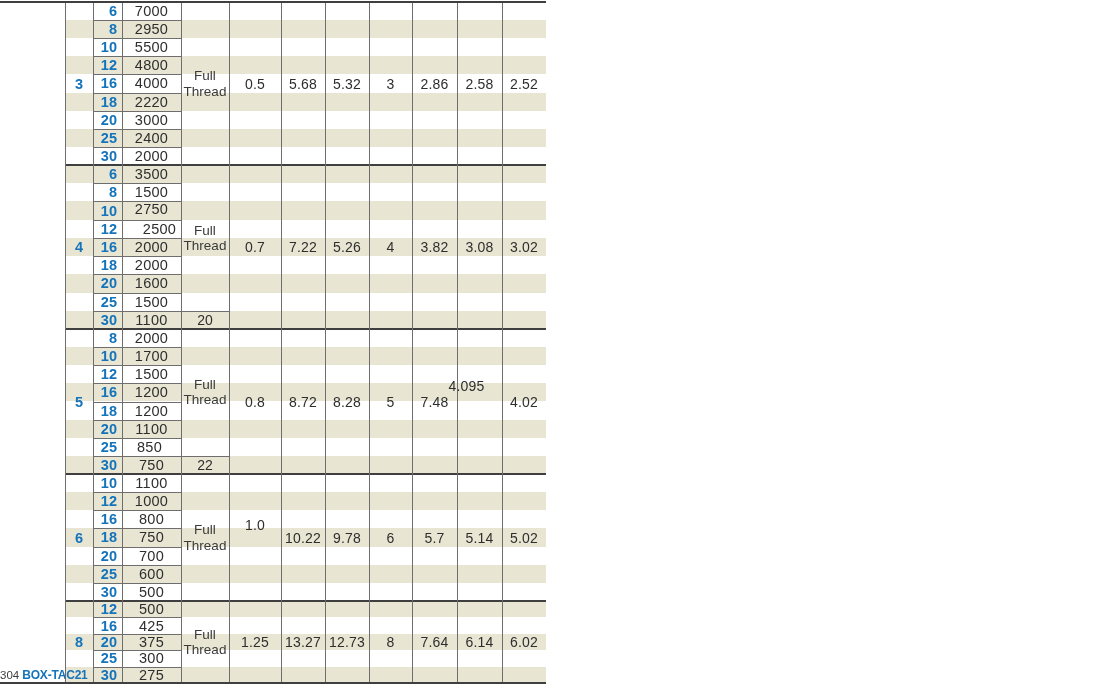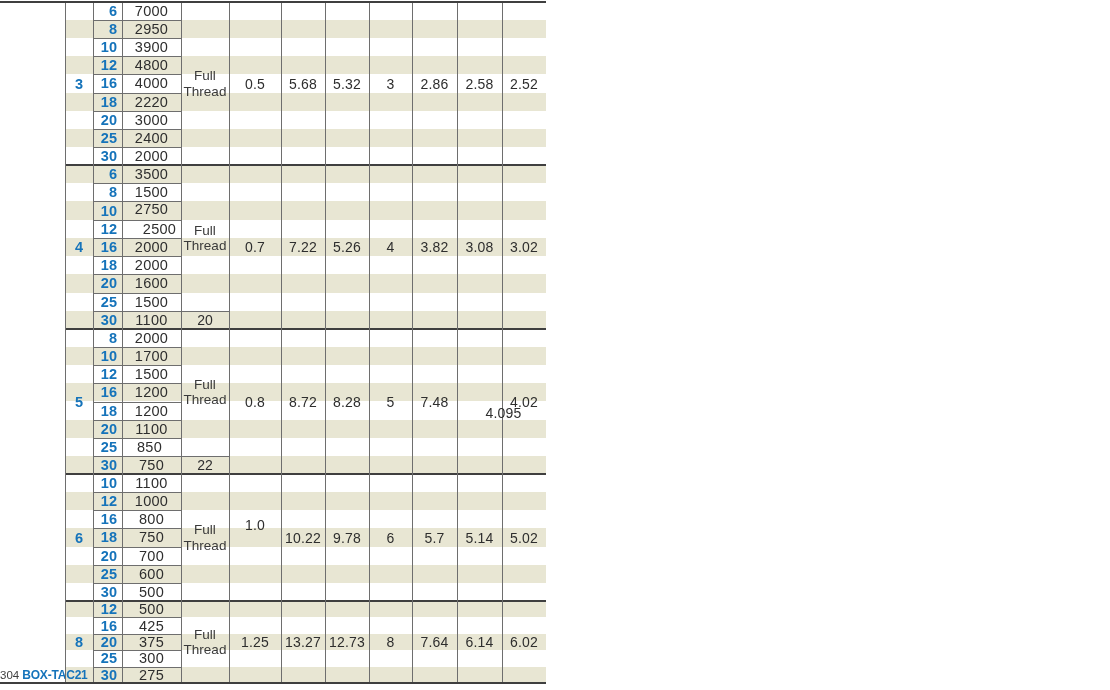--- a/index.html
+++ b/index.html
@@ -30,21 +30,21 @@
   </div>
   <div id="tableLayer">
       <div class="abs" style="left: 65px; top: 2px; width: 481px; height: 163px; background: repeating-linear-gradient(rgb(255, 255, 255) 0px, rgb(255, 255, 255) 18.1111px, rgb(232, 230, 211) 18.1111px, rgb(232, 230, 211) 36.2222px);"></div>
       <div class="cell grp" style="left: 65px; top: 2px; width: 28px; height: 163px;">3</div>
       <div class="cell len" style="left: 93px; top: 2px; width: 29px; height: 18.1111px;">6</div>
       <div class="cell qty" style="left: 122px; top: 2px; width: 59px; height: 18.1111px;">7000</div>
       <div class="cell len" style="left: 93px; top: 20.1111px; width: 29px; height: 18.1111px;">8</div>
       <div class="cell qty" style="left: 122px; top: 20.1111px; width: 59px; height: 18.1111px;">2950</div>
       <div class="ln" style="left: 93px; top: 20px; width: 88px; height: 1px; background: rgb(110, 110, 110);"></div>
       <div class="cell len" style="left: 93px; top: 38.2222px; width: 29px; height: 18.1111px;">10</div>
-      <div class="cell qty" style="left: 122px; top: 38.2222px; width: 59px; height: 18.1111px;">3900</div>
+      <div class="cell qty" style="left: 122px; top: 38.2222px; width: 59px; height: 18.1111px;">5500</div>
       <div class="ln" style="left: 93px; top: 38px; width: 88px; height: 1px; background: rgb(110, 110, 110);"></div>
       <div class="cell len" style="left: 93px; top: 56.3333px; width: 29px; height: 18.1111px;">12</div>
       <div class="cell qty" style="left: 122px; top: 56.3333px; width: 59px; height: 18.1111px;">4800</div>
       <div class="ln" style="left: 93px; top: 56px; width: 88px; height: 1px; background: rgb(110, 110, 110);"></div>
       <div class="cell len" style="left: 93px; top: 74.4444px; width: 29px; height: 18.1111px;">16</div>
       <div class="cell qty" style="left: 122px; top: 74.4444px; width: 59px; height: 18.1111px;">4000</div>
       <div class="ln" style="left: 93px; top: 74px; width: 88px; height: 1px; background: rgb(110, 110, 110);"></div>
       <div class="cell len" style="left: 93px; top: 92.5556px; width: 29px; height: 18.1111px;">18</div>
       <div class="cell qty" style="left: 122px; top: 92.5556px; width: 59px; height: 18.1111px;">2220</div>
       <div class="ln" style="left: 93px; top: 93px; width: 88px; height: 1px; background: rgb(110, 110, 110);"></div>
@@ -130,21 +130,21 @@
       <div class="cell qty" style="left: 122px; top: 455.875px; width: 59px; height: 18.125px;">750</div>
       <div class="ln" style="left: 93px; top: 456px; width: 88px; height: 1px; background: rgb(110, 110, 110);"></div>
       <div class="cell thread" style="left: 181px; top: 329px; width: 48px; height: 126.875px;">Full Thread</div>
       <div class="cell note" style="left: 181px; top: 455.875px; width: 48px; height: 18.125px;">22</div>
       <div class="ln" style="left: 181px; top: 456px; width: 48px; height: 1px; background: rgb(110, 110, 110);"></div>
       <div class="cell val" style="left: 229px; top: 329px; width: 52px; height: 145px;">0.8</div>
       <div class="cell val" style="left: 281px; top: 329px; width: 44px; height: 145px;">8.72</div>
       <div class="cell val" style="left: 325px; top: 329px; width: 44px; height: 145px;">8.28</div>
       <div class="cell val" style="left: 369px; top: 329px; width: 43px; height: 145px;">5</div>
       <div class="cell val" style="left: 412px; top: 329px; width: 45px; height: 145px;">7.48</div>
-      <div class="cell val" style="left: 481px; top: 329px; width: 45px; height: 114px; margin-top: 27px;">4.095</div>
+      <div class="cell val" style="left: 444px; top: 329px; width: 45px; height: 114px;">4.095</div>
       <div class="cell val" style="left: 502px; top: 329px; width: 44px; height: 145px;">4.02</div>
       <div class="ln" style="left: 65px; top: 328px; width: 481px; height: 2px; background: rgb(63, 63, 63);"></div>
       <div class="abs" style="left: 65px; top: 474px; width: 481px; height: 127px; background: repeating-linear-gradient(rgb(255, 255, 255) 0px, rgb(255, 255, 255) 18.1429px, rgb(232, 230, 211) 18.1429px, rgb(232, 230, 211) 36.2857px);"></div>
       <div class="cell grp" style="left: 65px; top: 474px; width: 28px; height: 127px;">6</div>
       <div class="cell len" style="left: 93px; top: 474px; width: 29px; height: 18.1429px;">10</div>
       <div class="cell qty" style="left: 122px; top: 474px; width: 59px; height: 18.1429px;">1100</div>
       <div class="cell len" style="left: 93px; top: 492.143px; width: 29px; height: 18.1429px;">12</div>
       <div class="cell qty" style="left: 122px; top: 492.143px; width: 59px; height: 18.1429px;">1000</div>
       <div class="ln" style="left: 93px; top: 492px; width: 88px; height: 1px; background: rgb(110, 110, 110);"></div>
       <div class="cell len" style="left: 93px; top: 510.286px; width: 29px; height: 18.1429px;">16</div>

